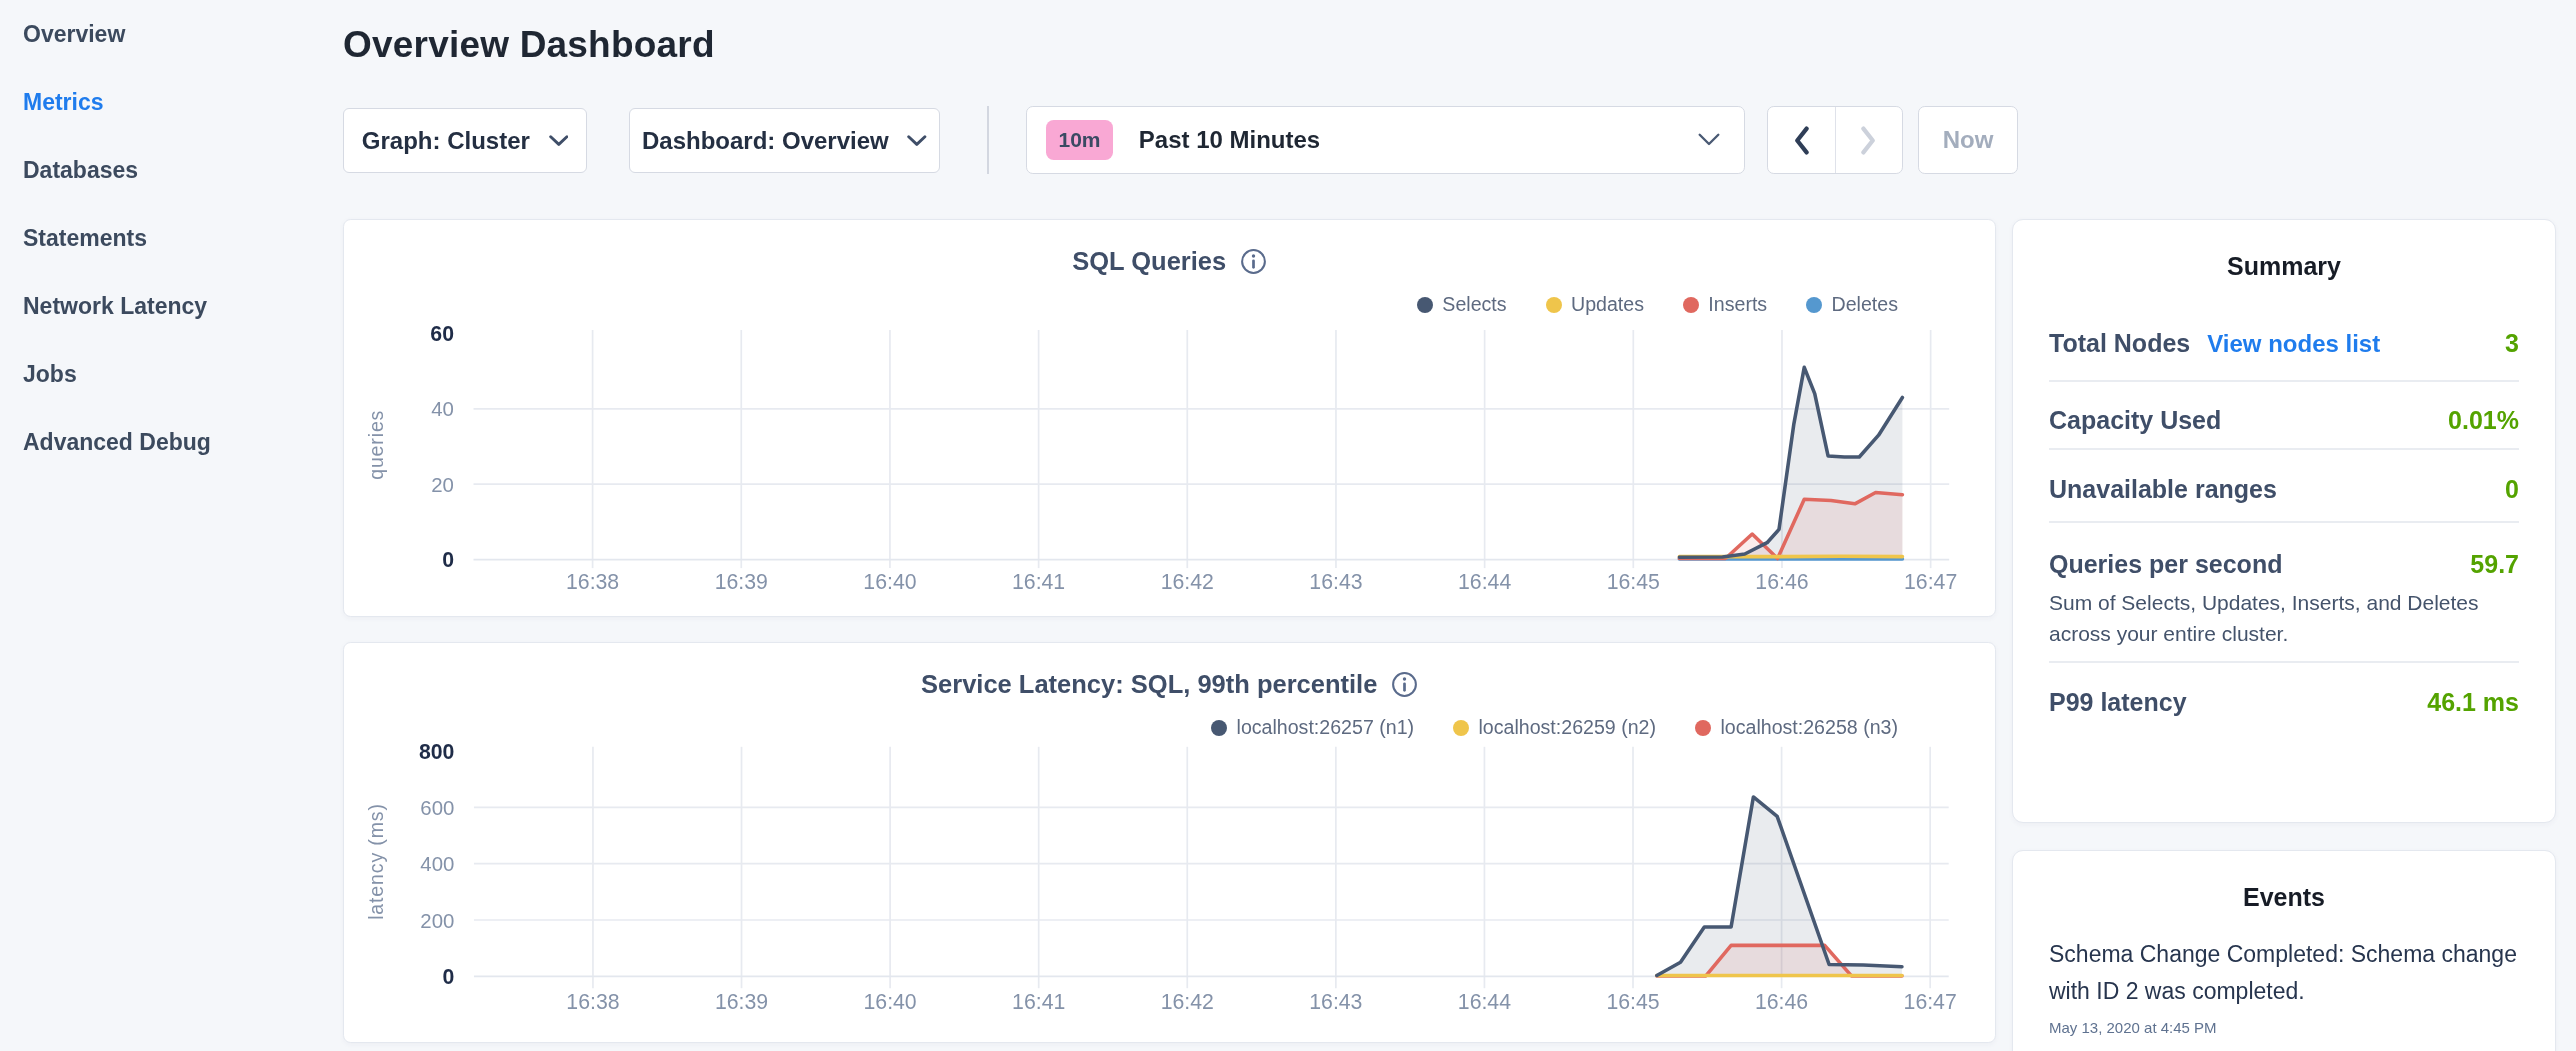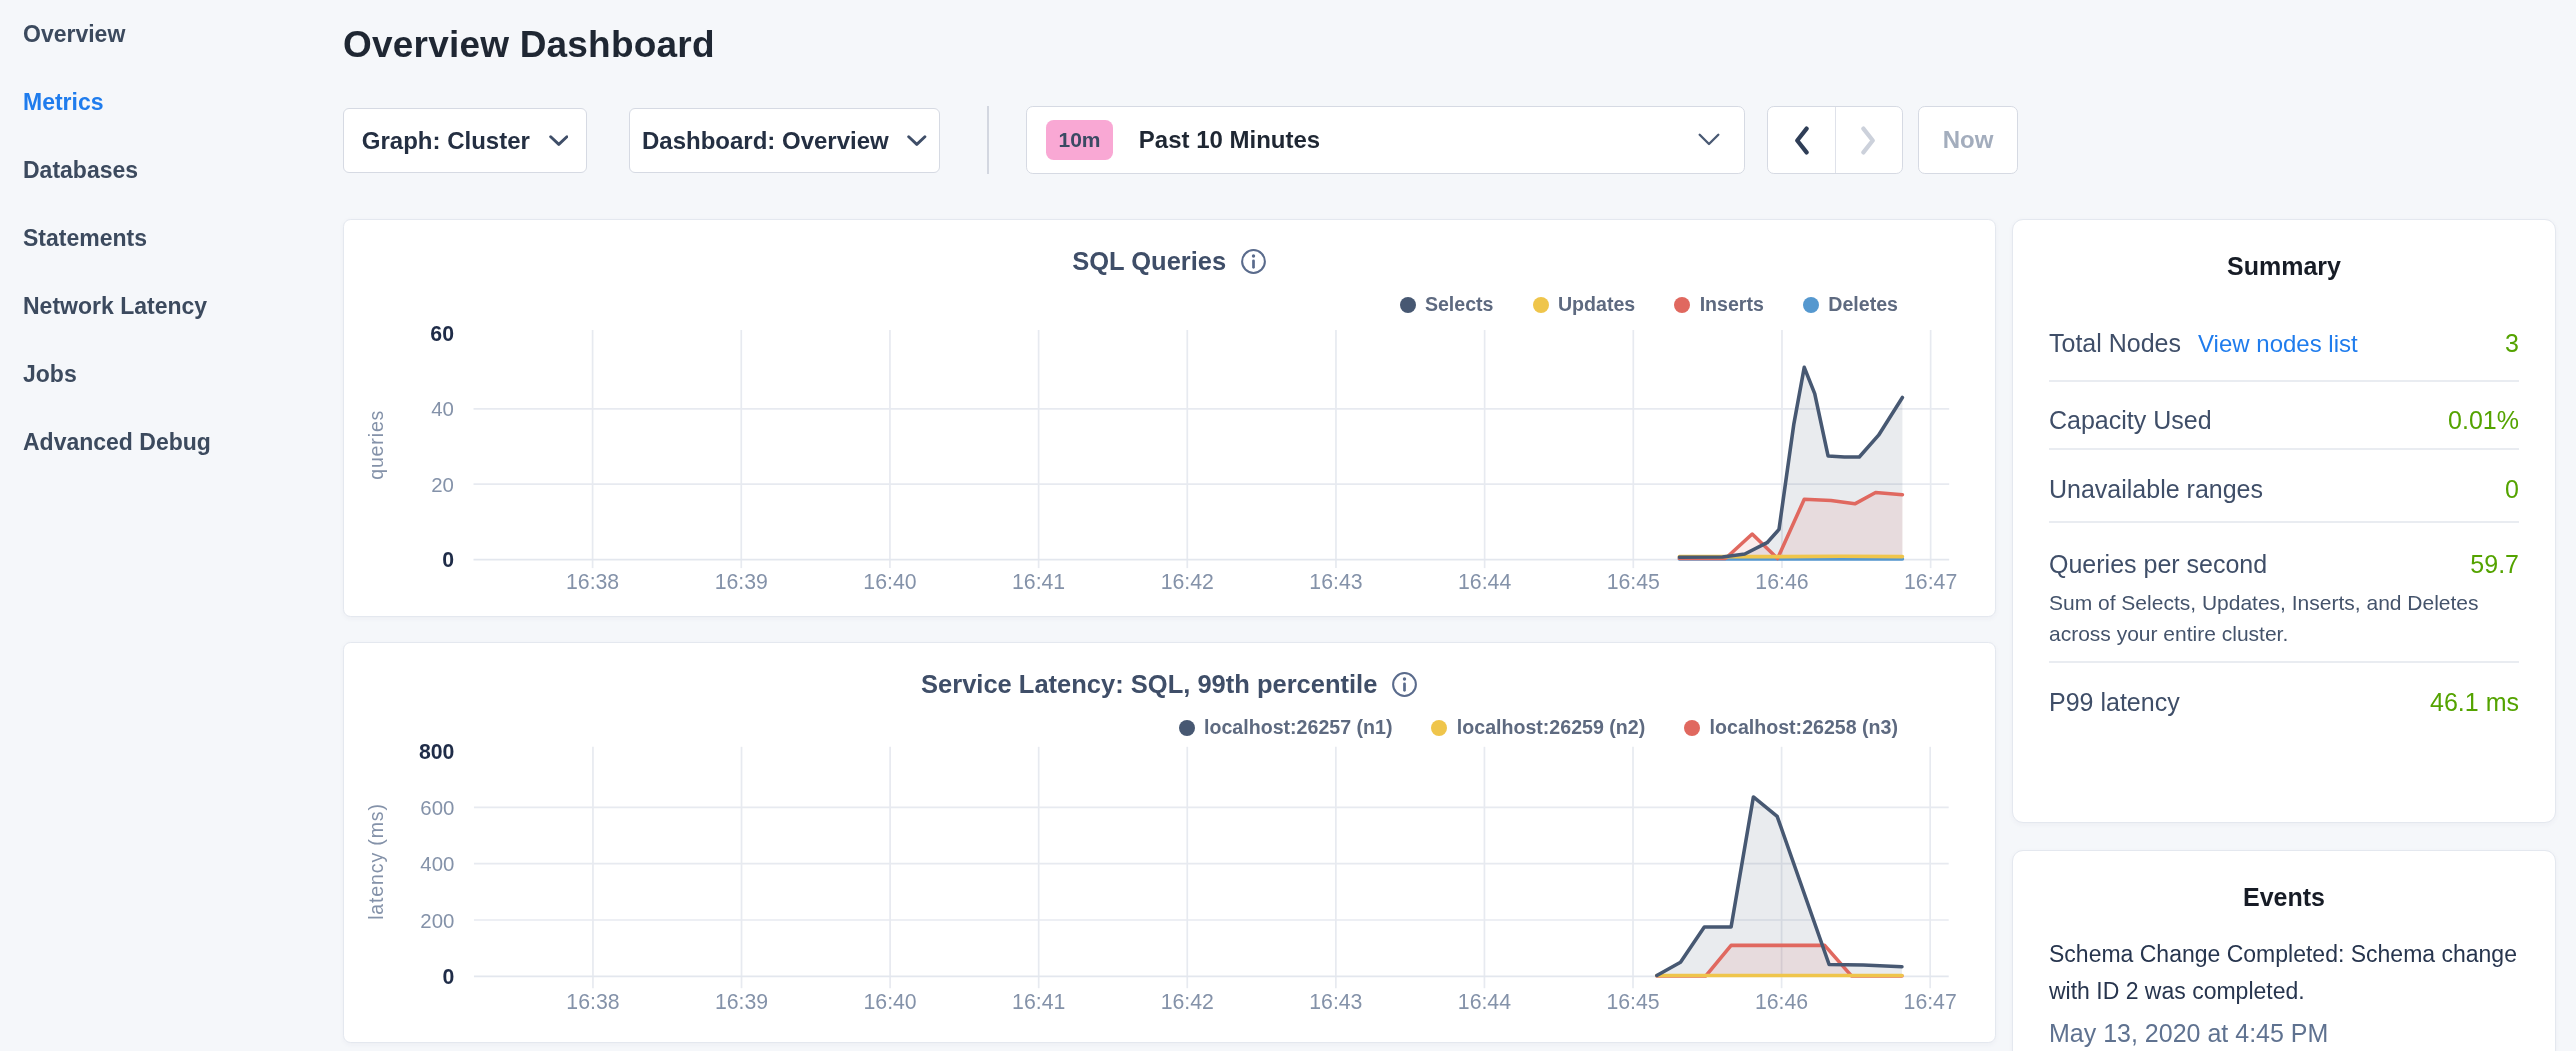--- a/index.html
+++ b/index.html
@@ -59,43 +59,43 @@
   }
   #chart-card-1{left:343px;top:219px;width:1653px;height:398px;}
   #chart-card-2{left:343px;top:642px;width:1653px;height:401px;}
   #summary-card{left:2012px;top:219px;width:544px;height:604px;border-radius:11px;padding:0 36px;}
   #events-card{left:2012px;top:850px;width:544px;height:281px;border-radius:11px;padding:0 36px;}
   .chart-title-row{
     position:absolute;top:27px;left:0;width:100%;
     display:flex;align-items:center;justify-content:center;gap:13.6px;
     font-size:25.5px;font-weight:700;color:#3f4e68;
   }
-  .legend{position:absolute;top:73px;right:97px;display:flex;gap:39px;font-weight:bold;}
+  .legend{position:absolute;top:73px;right:97px;display:flex;gap:39px;}
   .legend-item{display:flex;align-items:center;gap:9.4px;font-size:19.6px;color:#5e6a80;}
   .legend-dot{width:16px;height:16px;border-radius:50%;}
   .chart-svg{position:absolute;overflow:visible;}
   #chart-svg-1{left:357px;top:323px;}
   #chart-svg-2{left:357px;top:740px;}
   .xtick{font-size:25px;fill:#8492a9;font-family:"Liberation Sans",sans-serif;}
   .ytick{font-size:24px;fill:#8492a9;font-family:"Liberation Sans",sans-serif;}
   .ytick.strong{font-size:25px;fill:#1f2c48;font-weight:700;}
   .axis-label{font-size:23px;fill:#8492a9;letter-spacing:1px;font-family:"Liberation Sans",sans-serif;}
   
   .card-title{margin-top:32px;text-align:center;font-size:25px;font-weight:700;color:#171c26;}
-  .srow-main{display:flex;align-items:baseline;font-size:25px;font-weight:400;}
+  .srow-main{display:flex;align-items:baseline;font-size:25px;font-weight:700;}
   .slabel{color:#3f4e68;white-space:nowrap;}
   .slink{color:#1f7ced;margin-left:17px;font-size:24px;cursor:pointer;text-decoration:none;white-space:nowrap;}
   .svalue{margin-left:auto;color:#54a300;white-space:nowrap;}
   .sdesc{font-size:21px;font-weight:400;color:#44536b;line-height:31px;margin-top:7.7px;}
   .sdivider{height:1.7px;background:#e9ecf1;}
   .mt56{margin-top:48px;} .mt28{margin-top:24px;}
   .mt26{margin-top:22px;} .mt30{margin-top:25.5px;} .mt20{margin-top:17px;}
   .mt16{margin-top:13.6px;} .mt14{margin-top:12px;} .mt32{margin-top:27px;}
   .event-msg{margin-top:24px;font-size:23px;color:#27354e;line-height:37px;}
-  .event-time{margin-top:8.5px;font-size:25px;color:#5f7290;}
+  .event-time{margin-top:8.5px;font-size:15px;color:#5f7290;}
 </style>
 </head>
 <body>
 
 <div id="root">
 
   <nav id="sidebar">
       <div class="nav-item">Overview</div>
       <div class="nav-item active">Metrics</div>
       <div class="nav-item">Databases</div>

